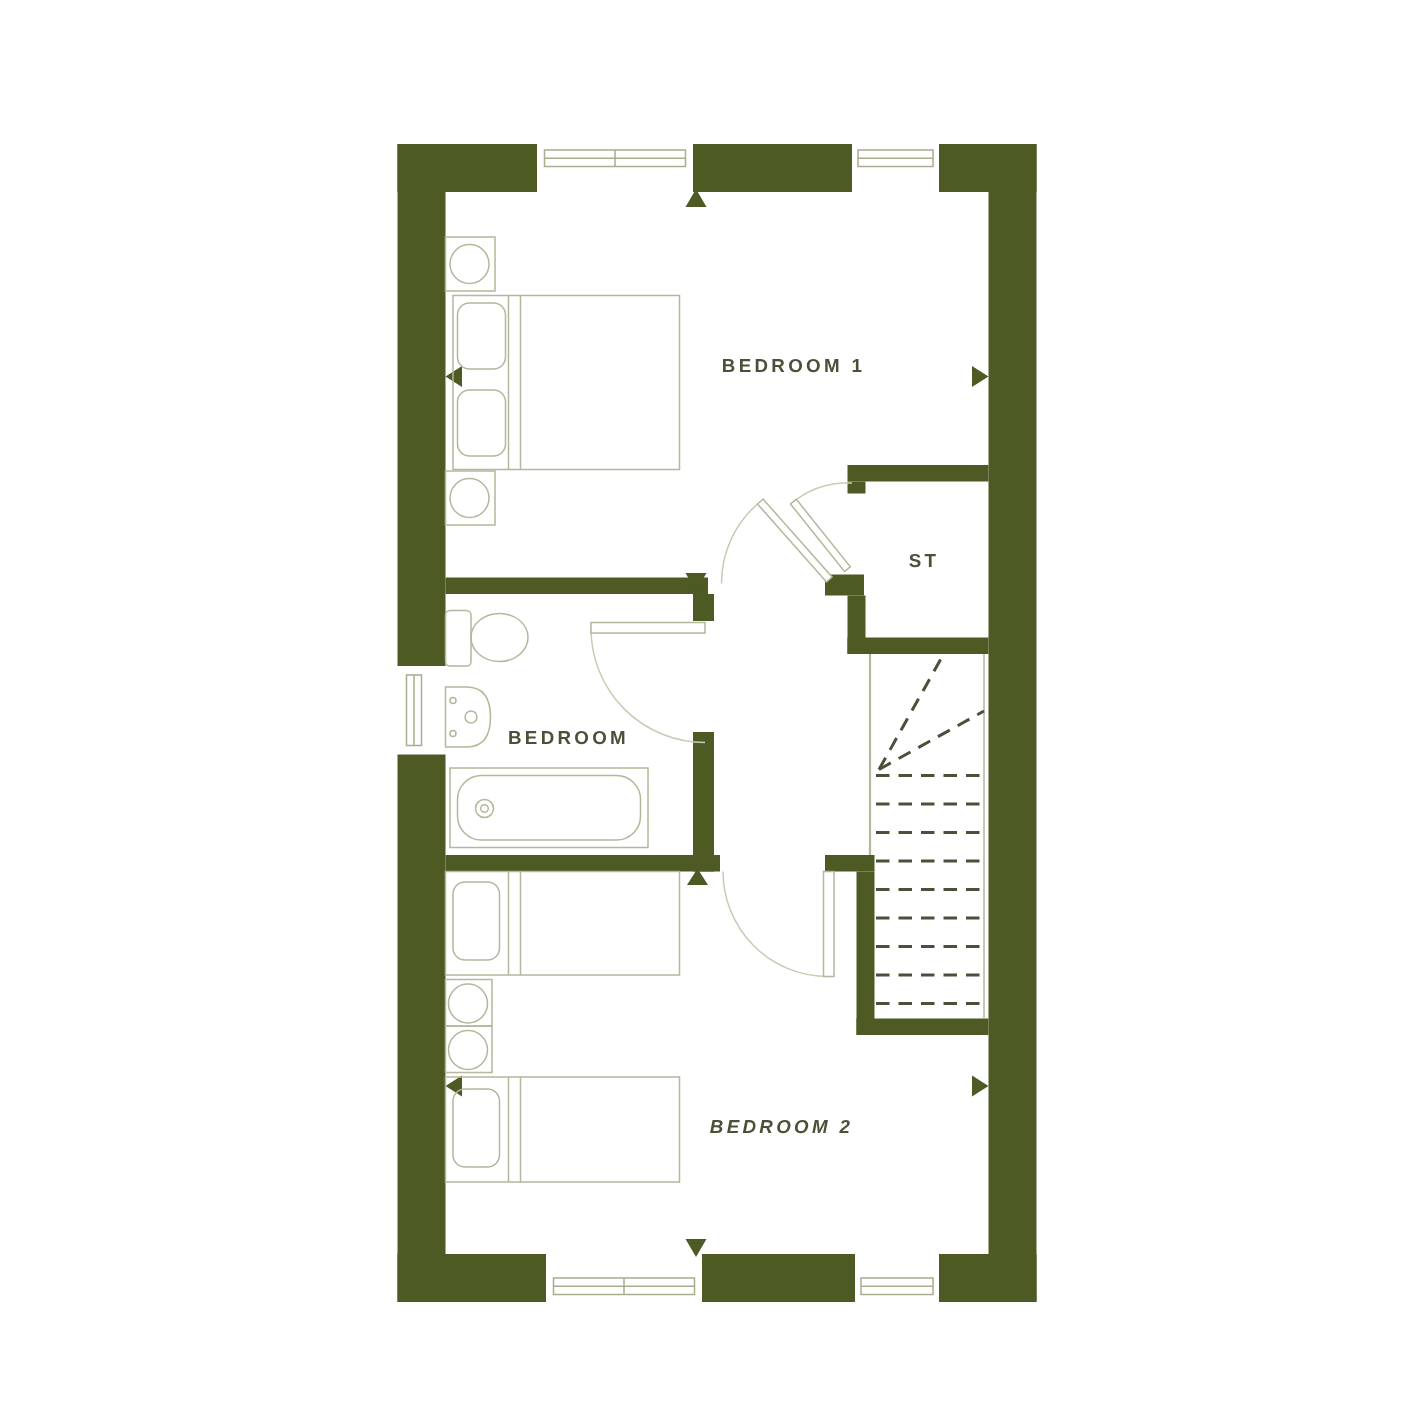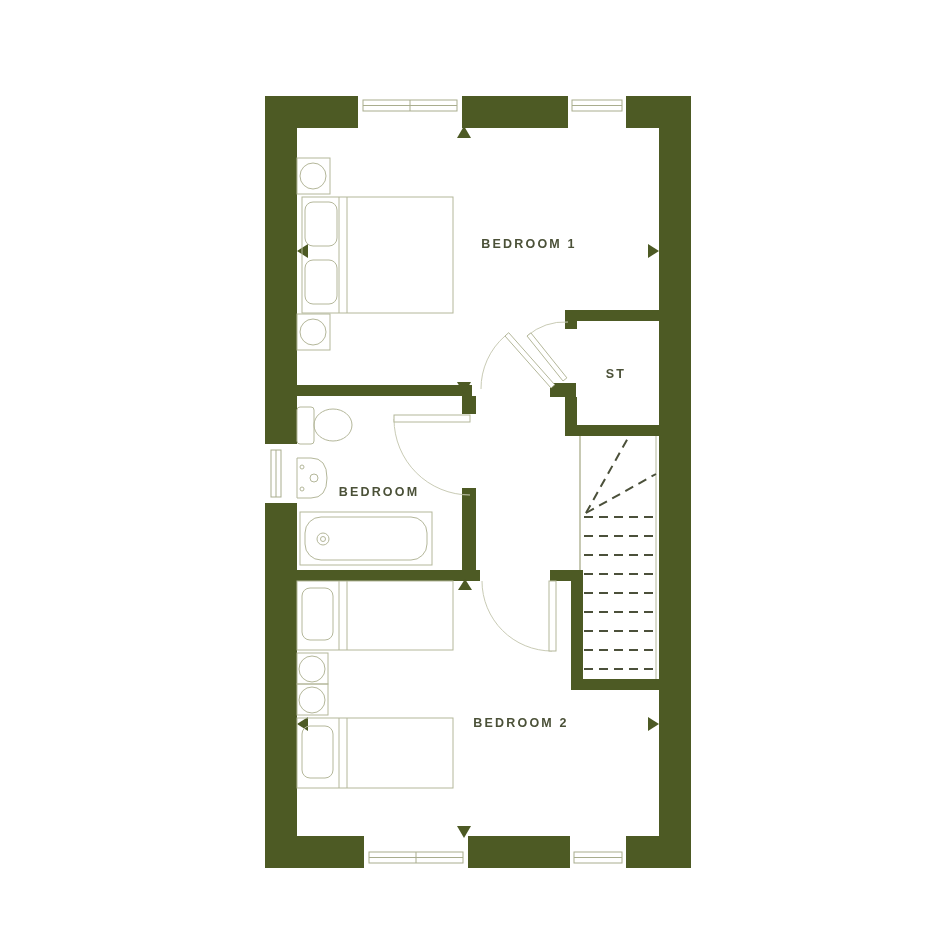--- a/index.html
+++ b/index.html
@@ -28,21 +28,21 @@
     text-align:center;
     font-size:12.5px;
     font-weight:600;
     letter-spacing:2.2px;
     color:var(--label-text);
     white-space:nowrap;
   }
   .lbl-bedroom1{left:454px;top:237px;width:150px;}
   .lbl-storage{left:591px;top:367px;width:50px;text-align:center;}
   .lbl-bathroom{left:304px;top:485px;width:150px;}
-  .lbl-bedroom2{left:446px;top:716px;width:150px;}
+  .lbl-bedroom2{left:446px;top:744px;width:150px;font-style:italic;}
 </style>
 </head>
 <body>
 
 <div class="canvas">
 
   <svg class="plan-svg" width="945" height="945" viewBox="0 0 945 945">
 
     <g fill="var(--wall)">
       <rect x="265" y="96" width="426" height="32"></rect>

